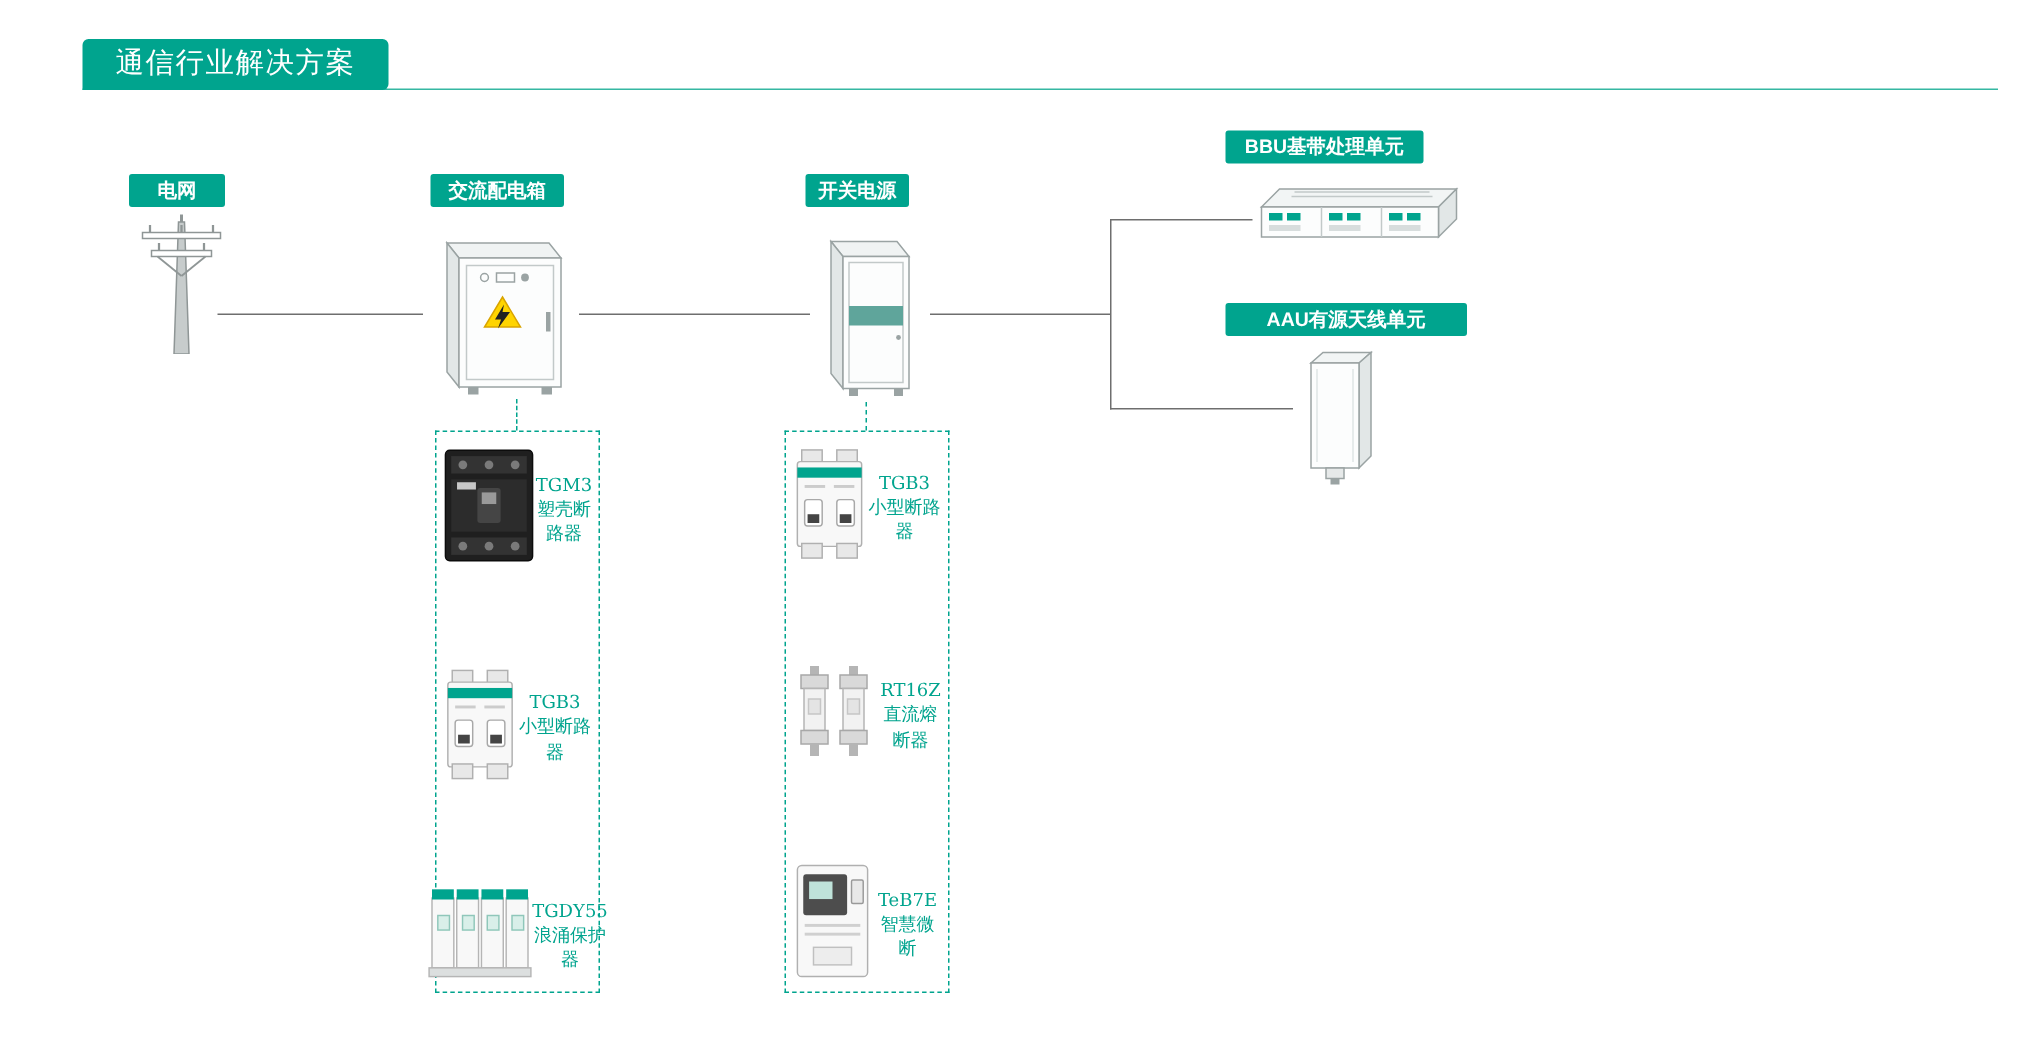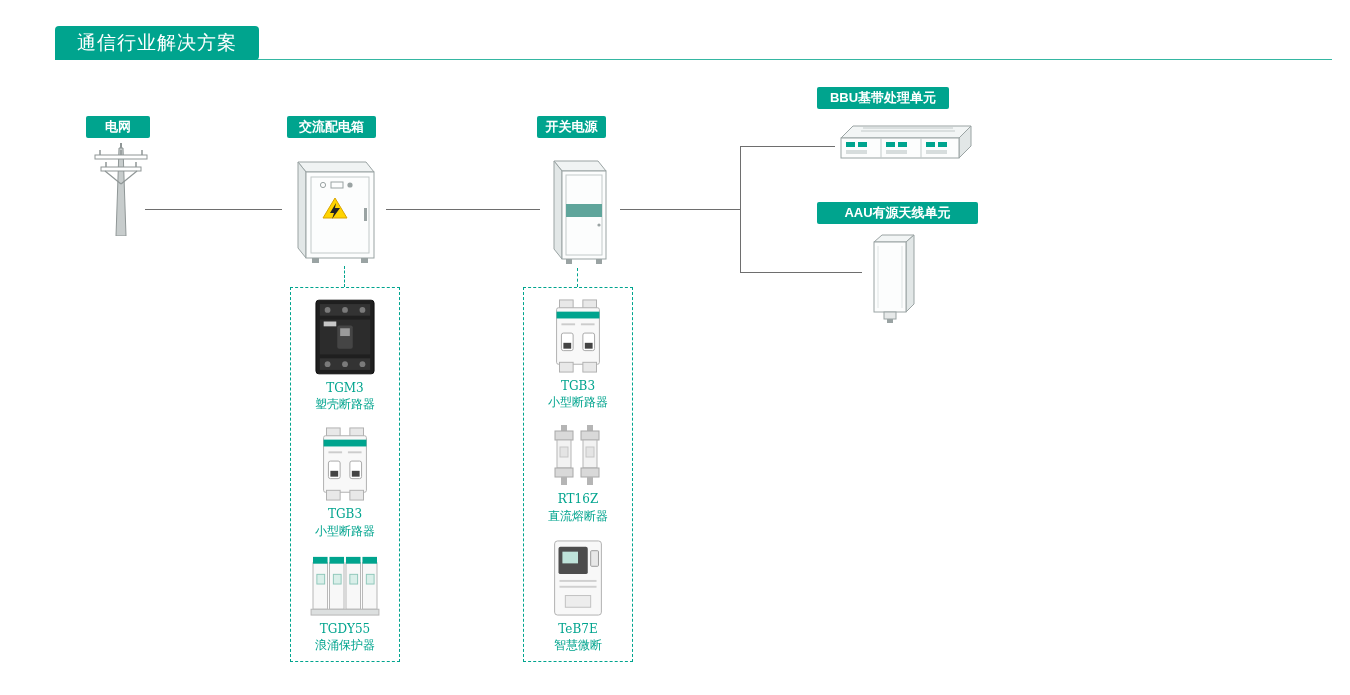--- a/index.html
+++ b/index.html
@@ -33,21 +33,21 @@
   .vline { position:absolute; width:1px;  background:#6e6e6e; }
   .dash-v { position:absolute; width:0; border-left:1px dashed #00a48e; }
 
   
   .group-box {
     position:absolute; width:110px; height:375px;
     border:1px dashed #00a48e;
     display:flex; flex-direction:column; justify-content:space-between;
     align-items:center; padding:10px 4px 8px 4px;
   }
-  .product { display:flex; flex-direction:column; align-items:center; }
+  .product { display:flex; flex-direction:row; align-items:center; }
   .product-img { display:flex; align-items:flex-end; justify-content:center; }
   .caption {
     margin-top:4px; text-align:center; color:#00a48e;
     font-size:12px; line-height:1.35;
     font-family:"DejaVu Serif", serif;
   }
 
   .icon-wrap { position:absolute; }
   svg { display:block; }
 </style>

